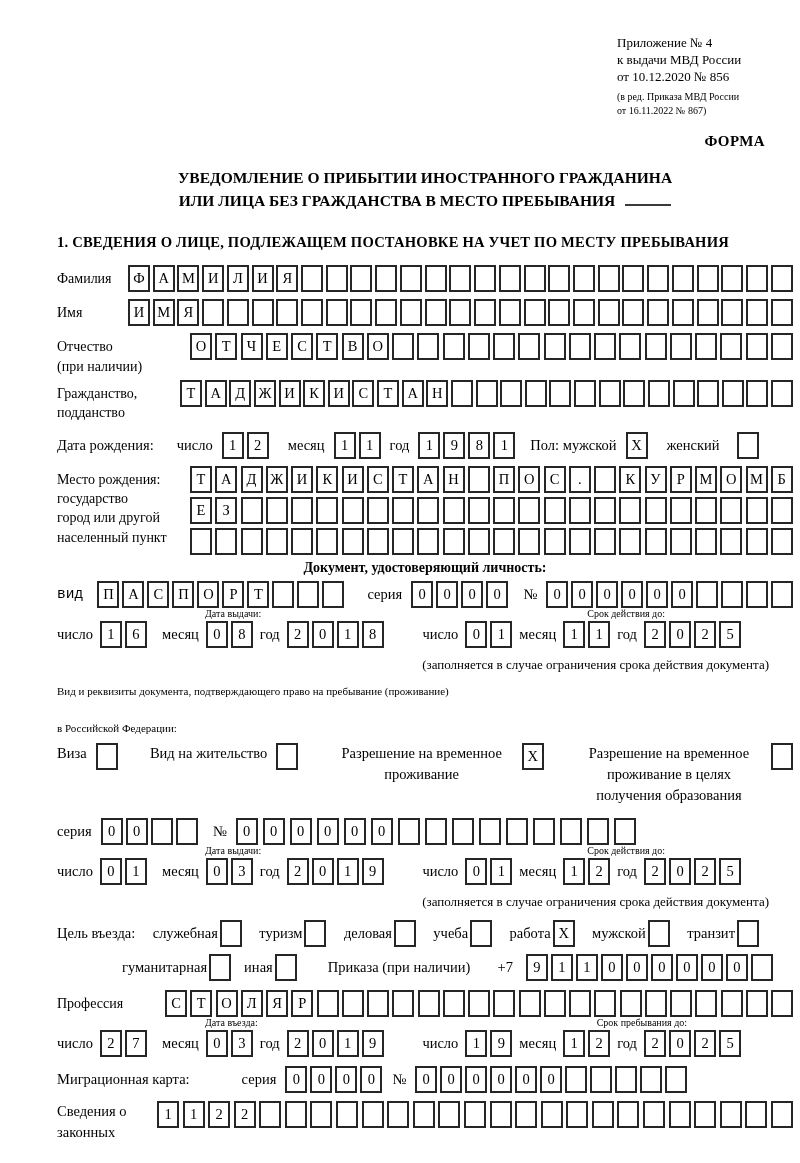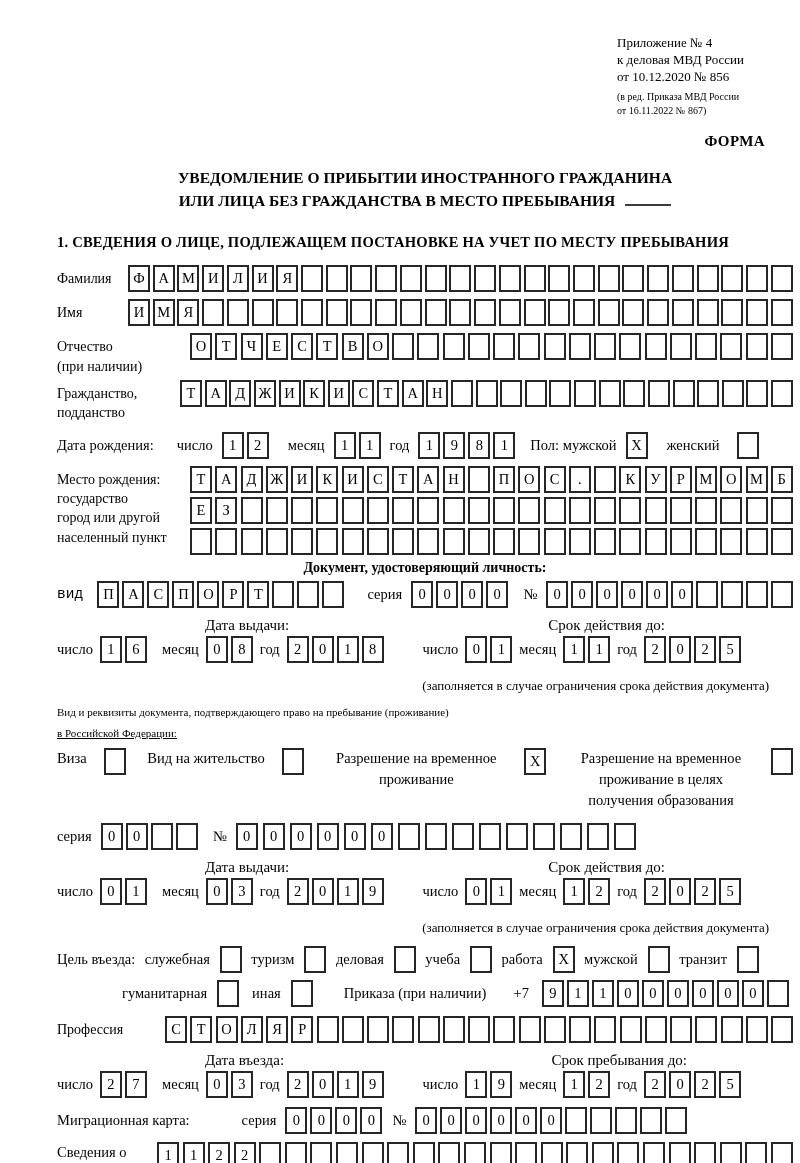--- a/index.html
+++ b/index.html
@@ -23,56 +23,56 @@
   .lbl{font-size:14px;line-height:1.38;flex-shrink:0;padding-top:4px;}
   .w71{width:71px}.w133{width:133px}.w123{width:123px}.w108{width:108px}.w58{width:58px}
   .cells{display:flex;flex:1;justify-content:space-between;min-height:27px;}
   .cells.tight{flex:none;justify-content:flex-start;gap:3px;}
   .cells.g5{gap:5px}
   .cells.one{flex:none;}
   .cell{box-sizing:border-box;width:22px;height:27px;border:2px solid #262626;background:#fff;
         display:flex;align-items:center;justify-content:center;font-size:14.5px;flex-shrink:0;}
 
   
-  .dhead{display:flex;font-size:15px;margin-top:9px;}
+  .dhead{display:flex;font-size:10px;}
   .dhead .h1{margin-left:148px;}
   .dhead .h2{margin-left:auto;margin-right:128px;}
   .dateline{display:flex;justify-content:space-between;margin-top:2px;padding-right:52px;}
   .dgroup{display:flex;align-items:center;gap:7px;font-size:14.5px;}
-  .note{font-size:13px;text-align:right;padding-right:24px;margin-top:15px;}
+  .note{font-size:13px;text-align:right;padding-right:24px;margin-top:9px;}
 
   
   .inline-row{display:flex;align-items:center;gap:9px;font-size:14.5px;margin-top:9px;}
   .intro{font-size:11px;margin-top:10px;line-height:1.55;}
   .vrow{display:flex;align-items:flex-start;justify-content:space-between;font-size:14.5px;margin-top:6px;}
-  .vopt{display:flex;align-items:flex-start;gap:17px;}
+  .vopt{display:flex;align-items:flex-start;gap:9px;}
   .vopt .txt{line-height:1.45;}
   .vopt .c2{width:182px;text-align:center;}
   .vopt .c3{width:186px;text-align:center;}
   .prow{display:flex;align-items:center;justify-content:space-between;font-size:14.5px;margin-top:10px;padding-right:34px;}
-  .pair{display:flex;align-items:center;gap:10px;}
+  .pair{display:flex;align-items:center;gap:2px;}
   .prow2{display:flex;align-items:center;font-size:14.5px;margin-top:7px;margin-left:65px;gap:13px;}
 
   .migrow{display:flex;align-items:center;font-size:14.5px;margin-top:9px;}
   .migrow .slab{margin-left:10px;margin-right:9px;}
   .migrow .slab.first{margin-left:52px;}
 
   .rep{display:flex;margin-top:8px;}
   .rep-labels{width:100px;font-size:14.5px;line-height:1.5;flex-shrink:0;}
   .rep-cells{flex:1;display:flex;flex-direction:column;gap:8px;}
 </style>
 </head>
 <body>
 
 <div class="page">
 <div class="content">
 
   <div class="annex">
     <div>Приложение № 4</div>
-    <div>к деловая МВД России</div>
+    <div>к выдачи МВД России</div>
     <div>от 10.12.2020 № 856</div>
     <div class="annex-small">
       <div>(в ред. Приказа МВД России</div>
       <div>от 16.11.2022 № 867)</div>
     </div>
   </div>
   <div class="forma">ФОРМА</div>
 
   <div class="title">
     <div>УВЕДОМЛЕНИЕ О ПРИБЫТИИ ИНОСТРАННОГО ГРАЖДАНИНА</div>
@@ -410,21 +410,21 @@
             <span class="cell">2</span>
             <span class="cell">0</span>
             <span class="cell">2</span>
             <span class="cell">5</span>
           </span>
     </div>
   </div>
   <div class="note">(заполняется в случае ограничения срока действия документа)</div>
 
   <div class="intro">Вид и реквизиты документа, подтверждающего право на пребывание (проживание)</div>
-  <div class="intro" style="margin-top:4px;text-decoration:underline;">в Российской Федерации:</div>
+  <div class="intro" style="margin-top:20px;">в Российской Федерации:</div>
 
   <div class="vrow">
     <div class="vopt">
       <span class="txt">Виза</span>
       <span class="cells one">
             <span class="cell"></span>
           </span>
     </div>
     <div class="vopt">
       <span class="txt">Вид на жительство</span>

